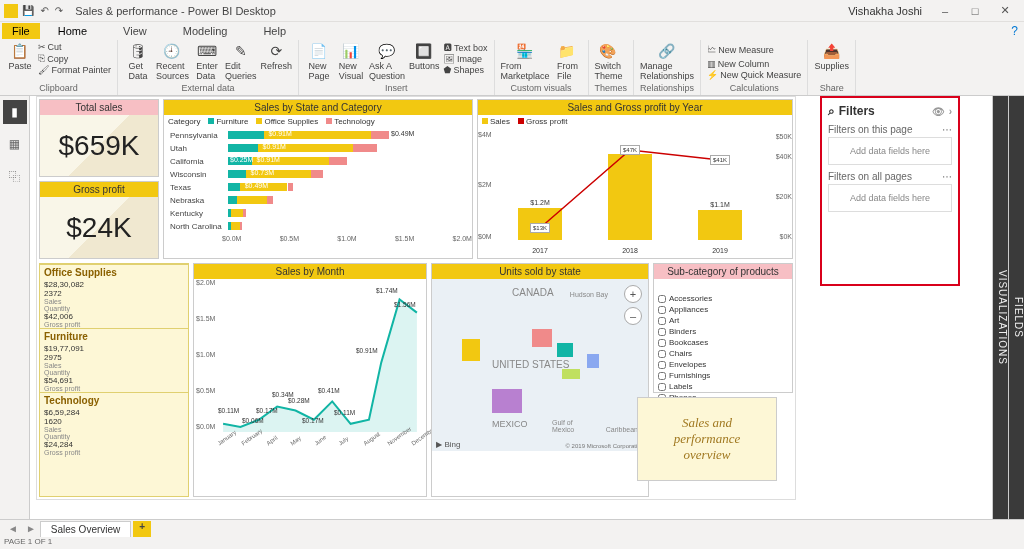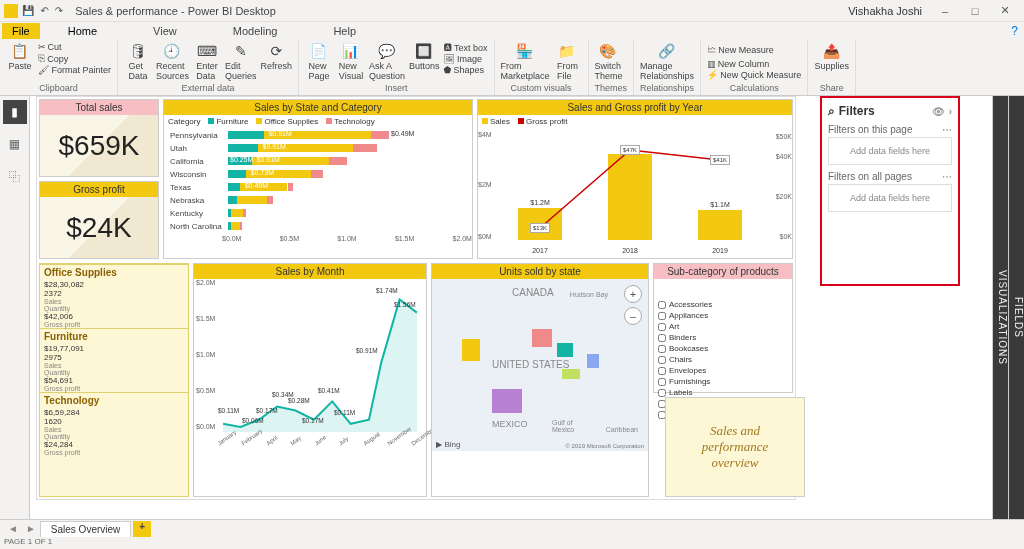--- a/index.html
+++ b/index.html
@@ -11,21 +11,21 @@
 .titlebar .qat { display: flex; gap: 6px; align-items: center; color: #555; font-size: 10px; }
 .titlebar .qat span { cursor: default; }
 .titlebar .title { margin-left: 12px; font-size: 11px; color: #444; }
 .titlebar .spacer { flex: 1; }
 .titlebar .user { font-size: 11px; color: #333; margin-right: 8px; }
 .titlebar .winbtn { width: 30px; text-align: center; font-size: 11px; color: #555; }
 
 
 .menubar { height: 18px; background: #f3f2f1; display: flex; align-items: center; padding-left: 2px; }
 .menubar .file { background: #f2c811; color: #000; padding: 2px 10px; font-size: 11px; }
-.menubar .tab { padding: 2px 28px; font-size: 11px; color: #444; }
+.menubar .tab { padding: 2px 18px; font-size: 11px; color: #444; }
 .menubar .tab.active { color: #000; }
 
 
 .ribbon { height: 56px; background: #f3f2f1; border-bottom: 1px solid #ccc; display: flex; }
 .ribbon-group { border-right: 1px solid #ddd; padding: 2px 6px; display: flex; flex-direction: column; justify-content: space-between; }
 .ribbon-group .controls { display: flex; gap: 4px; align-items: flex-start; flex: 1; }
 .ribbon-group .label { font-size: 9px; color: #666; text-align: center; }
 .rbtn { display: flex; flex-direction: column; align-items: center; font-size: 9px; color: #444; gap: 1px; min-width: 28px; }
 .rbtn .ico { width: 20px; height: 18px; display: flex; align-items: center; justify-content: center; font-size: 14px; }
 .rstack { display: flex; flex-direction: column; gap: 1px; font-size: 9px; color: #444; }
@@ -96,21 +96,21 @@
 .line-x { position: absolute; bottom: 2px; left: 24px; right: 4px; display: flex; justify-content: space-between; font-size: 6px; color: #666; transform: rotate(0); }
 .line-x span { transform: rotate(-35deg); transform-origin: left; display: inline-block; width: 10px; }
 .line-lbl { position: absolute; font-size: 6.5px; color: #333; }
 
 .map-visual .vtitle { background: #f2c811; }
 .map-body { position: relative; height: 172px; background: #eaf0f5; overflow: hidden; }
 .map-body .country { position: absolute; font-size: 8px; color: #888; }
 .zoom-btn { position: absolute; right: 6px; width: 18px; height: 18px; border: 1px solid #aaa; border-radius: 50%; background: #fff; text-align: center; font-size: 11px; line-height: 16px; color: #555; }
 
 .slicer .vtitle { background: #f7bfc4; }
-.slicer-body { padding: 20px 4px; }
+.slicer-body { padding: 14px 4px; }
 .slicer-item { display: flex; align-items: center; gap: 3px; font-size: 8px; padding: 1px 0; }
 .slicer-item input { width: 8px; height: 8px; }
 
 .textbox { background: #fdf7d6; display: flex; align-items: center; justify-content: center; text-align: center; font-size: 13px; color: #a07820; font-family: Georgia, serif; font-style: italic; }
 </style>
 </head>
 <body>
 
 <div class="titlebar">
   <div class="app-icon"></div>
@@ -560,21 +560,21 @@
               <input type="checkbox" style="">
               <span>Phones</span>
             </div>
             <div class="slicer-item">
               <input type="checkbox" style="">
               <span>Tables</span>
             </div>
           </div>
       </div>
 
-      <div class="visual textbox" style="left:628px;top:300px;width:140px;height:100px;white-space:pre">Sales and
+      <div class="visual textbox" style="left:600px;top:300px;width:140px;height:84px;white-space:pre">Sales and
 performance
 overview</div>
 
     </div>
 
     <div class="filters-pane">
       <div class="hdr">
         <span>⌕</span>
         <span>Filters</span>
         <span style="flex:1"></span>

